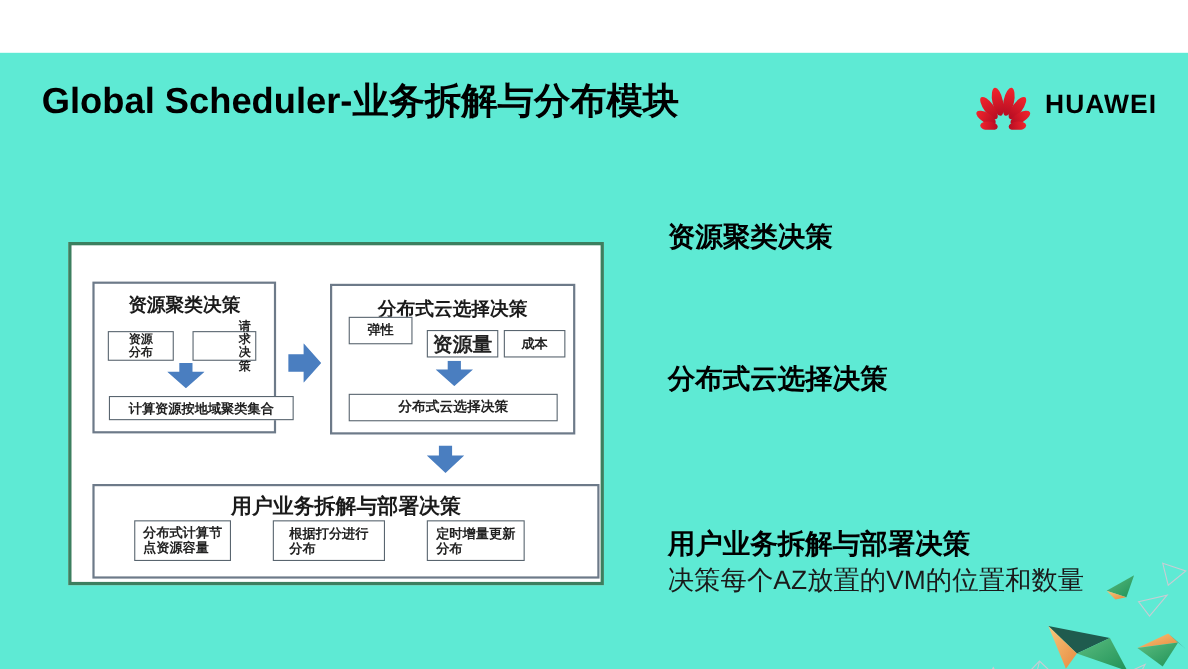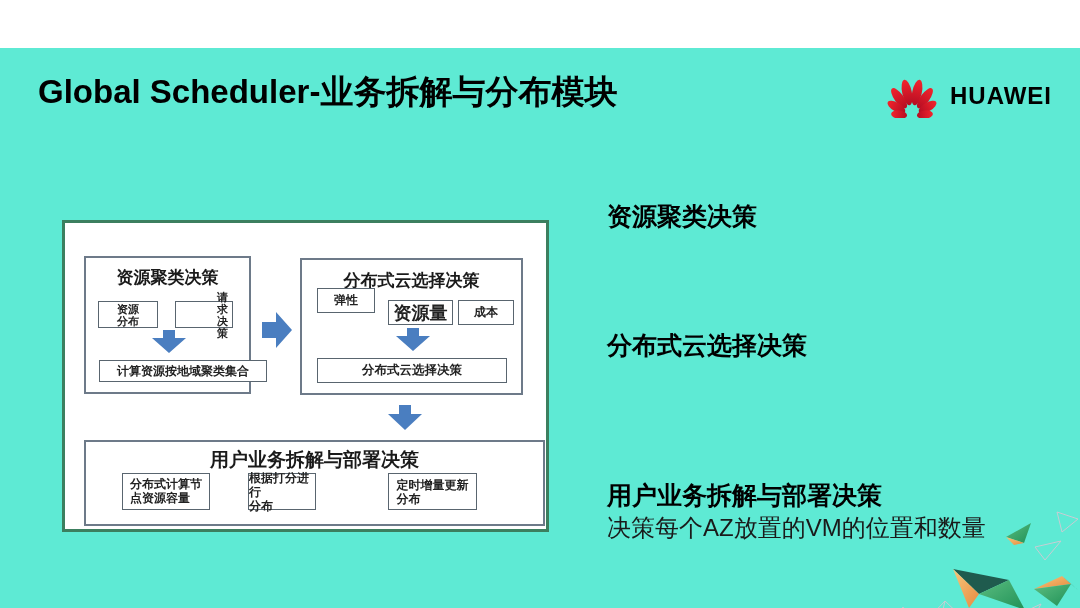--- a/index.html
+++ b/index.html
@@ -36,21 +36,21 @@
   .rp-out { left:13px; top:102px; width:168px; height:22px; font-size:12px; }
   .panel-cloud { left:235px; top:35px; width:223px; height:137px; }
   .panel-cloud .panel-title { padding-top:9px; font-size:17px; }
   .cp-in1 { left:15px; top:28px; width:58px; height:25px; font-size:12px; }
   .cp-in2 { left:86px; top:40px; width:65px; height:25px; font-size:18px; }
   .cp-in3 { left:156px; top:40px; width:56px; height:25px; font-size:12px; }
   .cp-out { left:15px; top:98px; width:190px; height:25px; font-size:12.5px; }
   .panel-deploy { left:19px; top:217px; width:461px; height:86px; }
   .panel-deploy .panel-title { padding-top:5px; font-size:19px; }
   .dp-in1 { left:36px; top:31px; width:88px; height:37px; font-size:12px; line-height:14px;font-family:Liberation Mono, monospace; }
-  .dp-in2 { left:162px; top:31px; width:68px; height:37px; font-size:12px; line-height:14px; }
+  .dp-in2 { left:162px; top:31px; width:102px; height:37px; font-size:12px; line-height:14px; }
   .dp-in3 { left:302px; top:31px; width:89px; height:37px; font-size:12px; line-height:14px; }
   .arrow-svg { position:absolute; }
   .rp-arrow { left:66px; top:72px; }
   .cp-arrow { left:94px; top:68px; }
   .mid-arrow { left:323px; top:182px; }
   .link-arrow { left:197px; top:89px; }
   
   .desc { position:absolute; left:607px; width:468px; }
   .desc-heading { font-size:25px; font-weight:700; line-height:31px; color:#000; margin:0; }
   .desc-body { font-size:24px; font-weight:400; line-height:28px; color:#1a1a1a; margin-top:3px; white-space:pre-line; }

